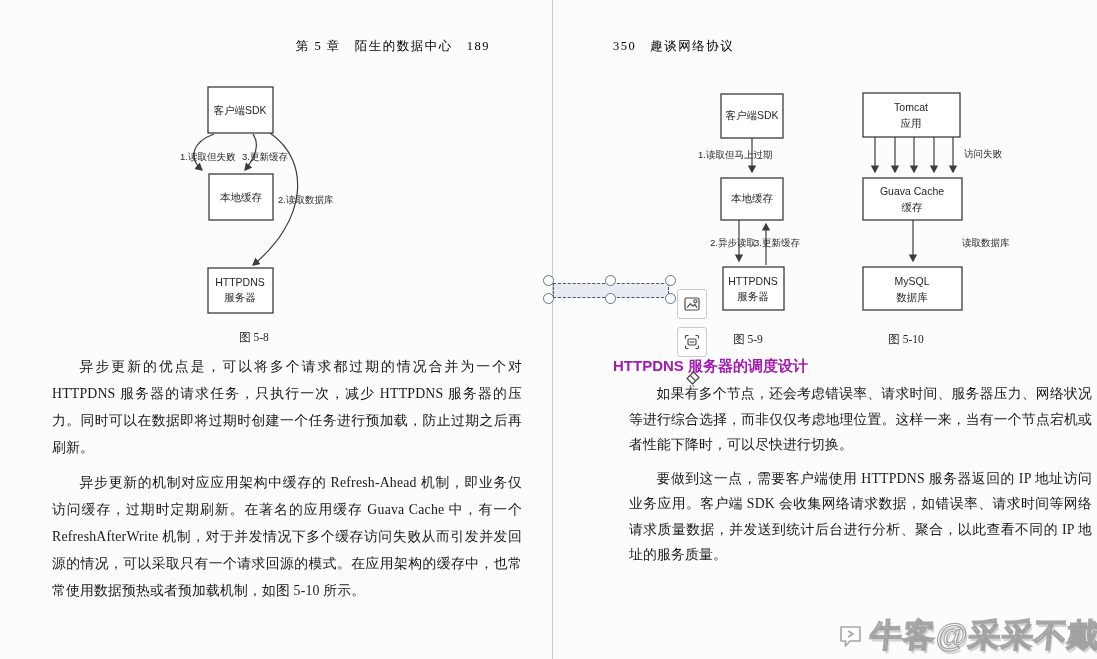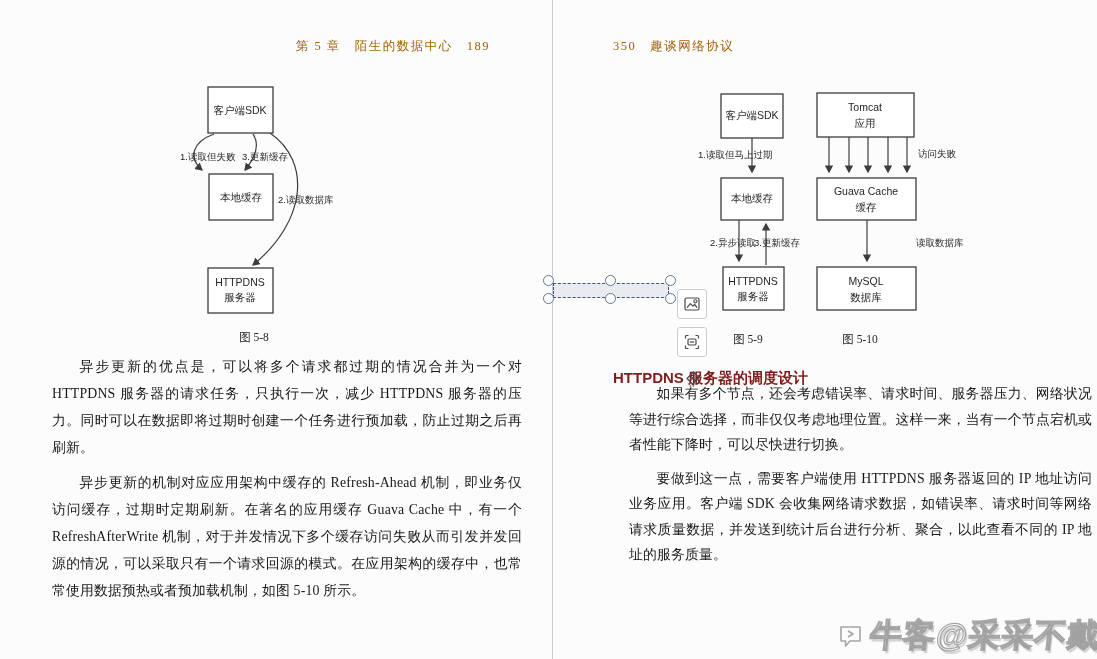--- a/index.html
+++ b/index.html
@@ -3,38 +3,38 @@
 <meta charset="utf-8">
 <style>
   html,body { margin:0; padding:0; }
   body {
     width:1097px; height:659px; position:relative; overflow:hidden;
     background:#fcfcfc; color:#1c1c1c;
     font-family:"Liberation Serif", serif;
   }
   .page-divider { position:absolute; left:552px; top:0; width:1px; height:659px; background:#cbcbcb; }
 
-  .hdr { position:absolute; font-size:12.5px; color:#a16207; letter-spacing:1.5px; }
+  .hdr { position:absolute; font-size:12.5px; color:#000000; letter-spacing:1.5px; }
   #hdr-left  { top:38px; left:36px; width:454px; text-align:right; }
   #hdr-right { top:38px; left:613px; }
 
   .textcol { position:absolute; text-align:justify; font-size:13.8px; color:#181818; letter-spacing:0.2px; }
   #left-text  { left:36px;  top:353px; width:486px; line-height:27px; }
   #right-text { left:613px; top:381px; width:479px; line-height:25.5px; }
   .textcol p { margin:0 0 8px 16px; text-indent:2em; }
 
   #section-heading {
-    position:absolute; left:613px; top:369px;
-    font-family:"Liberation Sans", sans-serif; font-weight:bold; font-size:15px; color:#7f1d1d;
+    position:absolute; left:613px; top:357px;
+    font-family:"Liberation Sans", sans-serif; font-weight:bold; font-size:15px; color:#a21caf;
   }
 
   .fig { position:absolute; }
   #fig58  { left:150px; top:80px; }
   #fig59  { left:690px; top:85px; }
-  #fig510 { left:804px; top:85px; }
+  #fig510 { left:850px; top:85px; }
 
   svg text { font-family:"Liberation Sans", sans-serif; fill:#262626; }
   .boxlabel { font-size:10.5px; }
   .arrlabel { font-size:9.5px; }
   .figcap   { font-size:11.5px; font-family:"Liberation Serif", serif; }
   .dbox  { fill:#ffffff; stroke:#3c3c3c; stroke-width:1.3; }
   .darr  { stroke:#3c3c3c; stroke-width:1.2; fill:none; }
 
   
   #sel-rect {

